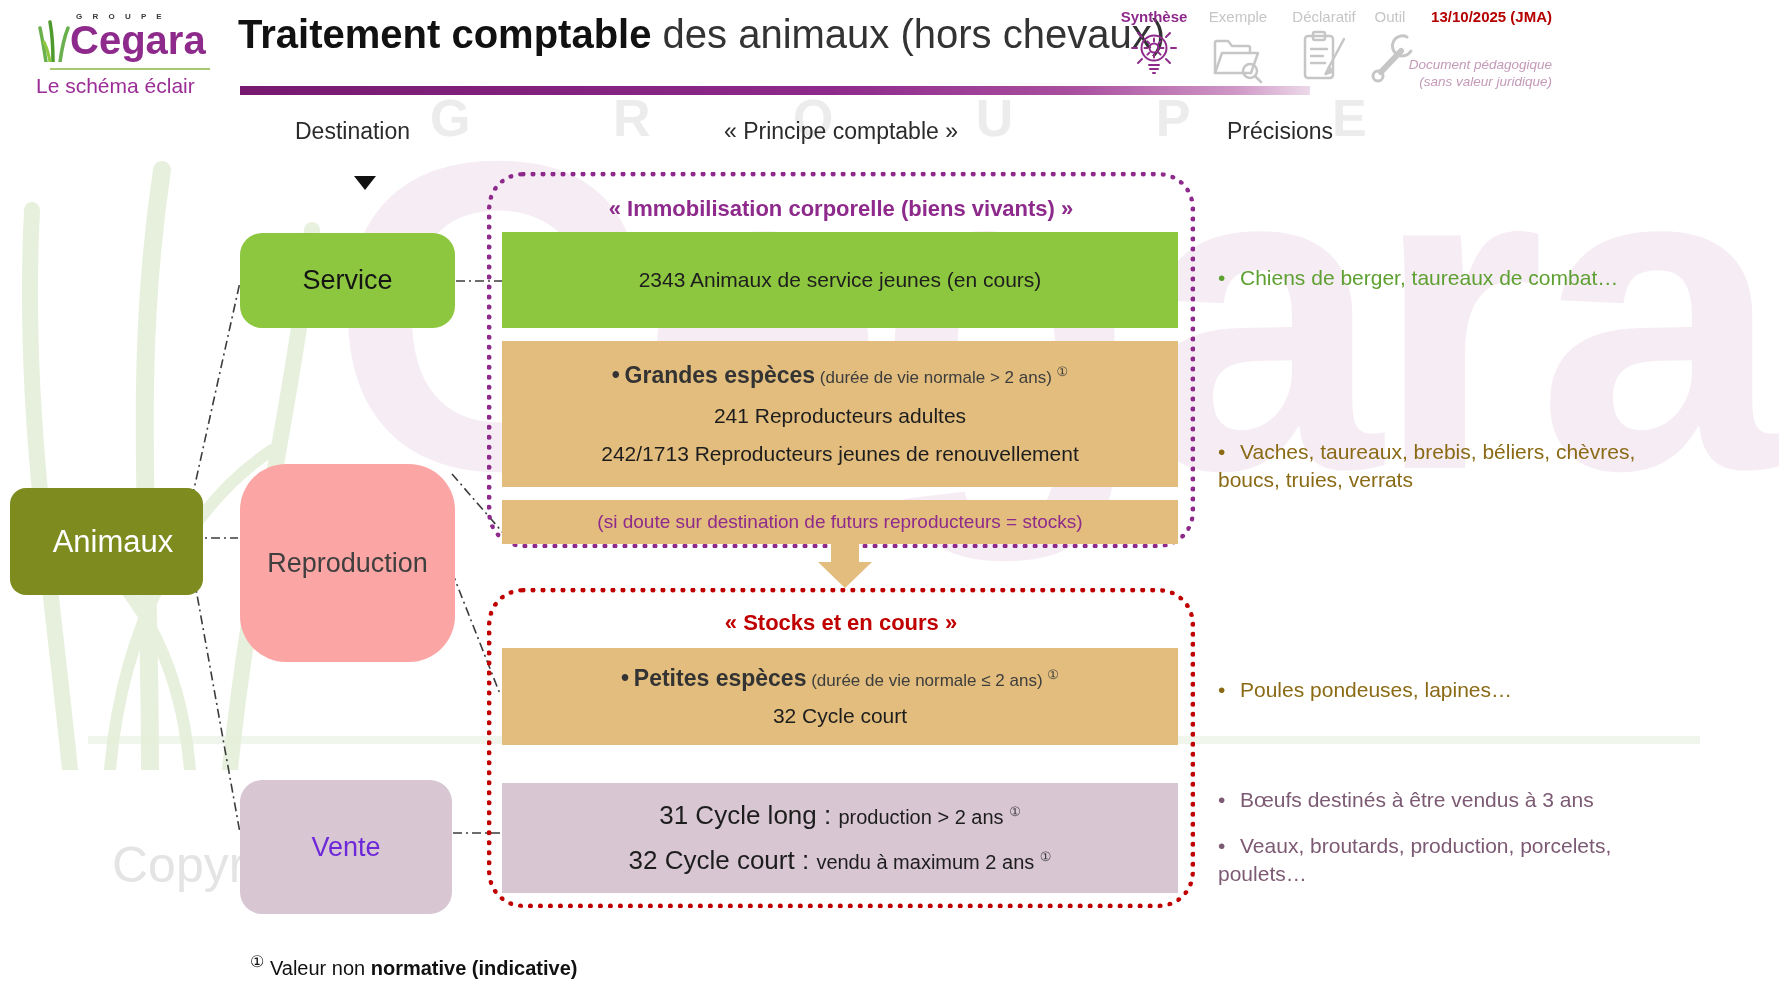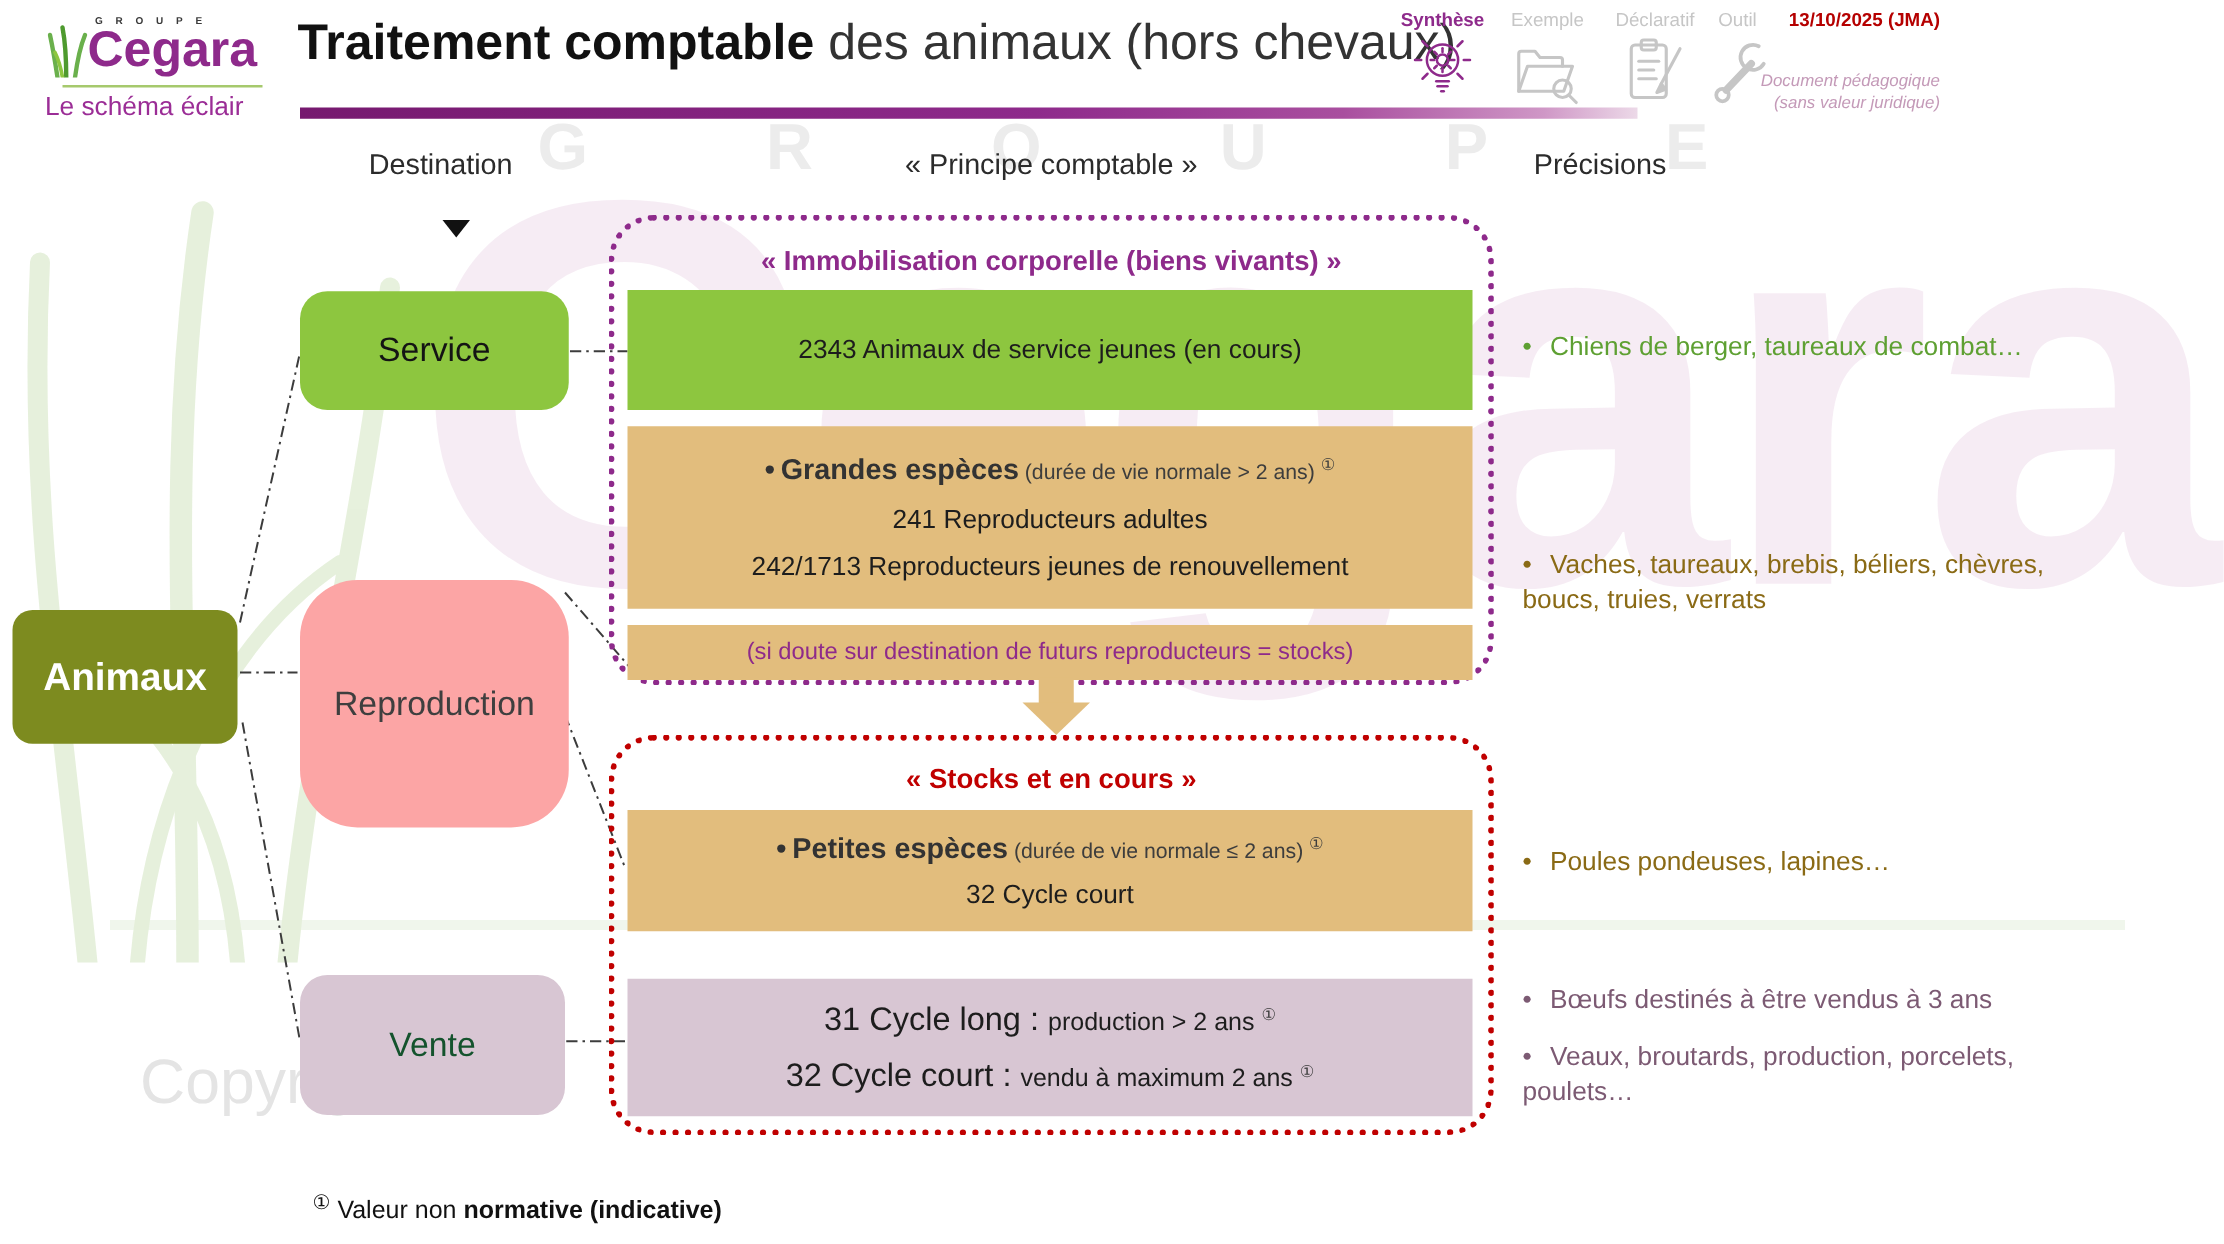--- a/index.html
+++ b/index.html
@@ -67,23 +67,23 @@
   .petites-box{top:648px;height:97px;display:flex;flex-direction:column;justify-content:space-evenly;
                font-size:21px;padding:4px 0;}
   .vente-box{top:783px;height:110px;display:flex;flex-direction:column;justify-content:space-evenly;
              font-size:20px;padding:4px 0;}
   .vente-box .big{font-size:26px;}
 
   
   .dest-box{display:flex;align-items:center;justify-content:center;font-size:27px;}
   .b-service{left:240px;top:233px;width:215px;height:95px;background:#8dc63f;border-radius:22px;color:#141414;}
   .b-repro{left:240px;top:464px;width:215px;height:198px;background:#fca5a5;border-radius:46px;color:#3f3f3f;}
-  .b-vente{left:240px;top:780px;width:212px;height:112px;background:#d8c6d3;border-radius:22px;color:#14532d;}
+  .b-vente{left:240px;top:780px;width:212px;height:134px;background:#d8c6d3;border-radius:22px;color:#6d28d9;}
   .b-animaux{left:10px;top:488px;width:180px;height:107px;background:#7d8b1f;border-radius:16px;
-             color:#ffffff;font-weight:bold;font-size:31px;}
+             color:#ffffff;font-weight:normal;font-size:31px;padding-left:13px;}
 
   
   .prec{left:1218px;width:470px;font-size:21px;line-height:28px;}
   .prec .dot{display:inline-block;width:22px;}
   .prec-green{color:#5ea032;}
   .prec-brown{color:#8a6a15;}
   .prec-mauve{color:#7c5a73;}
   .prec-text{display:inline;}
 
   

